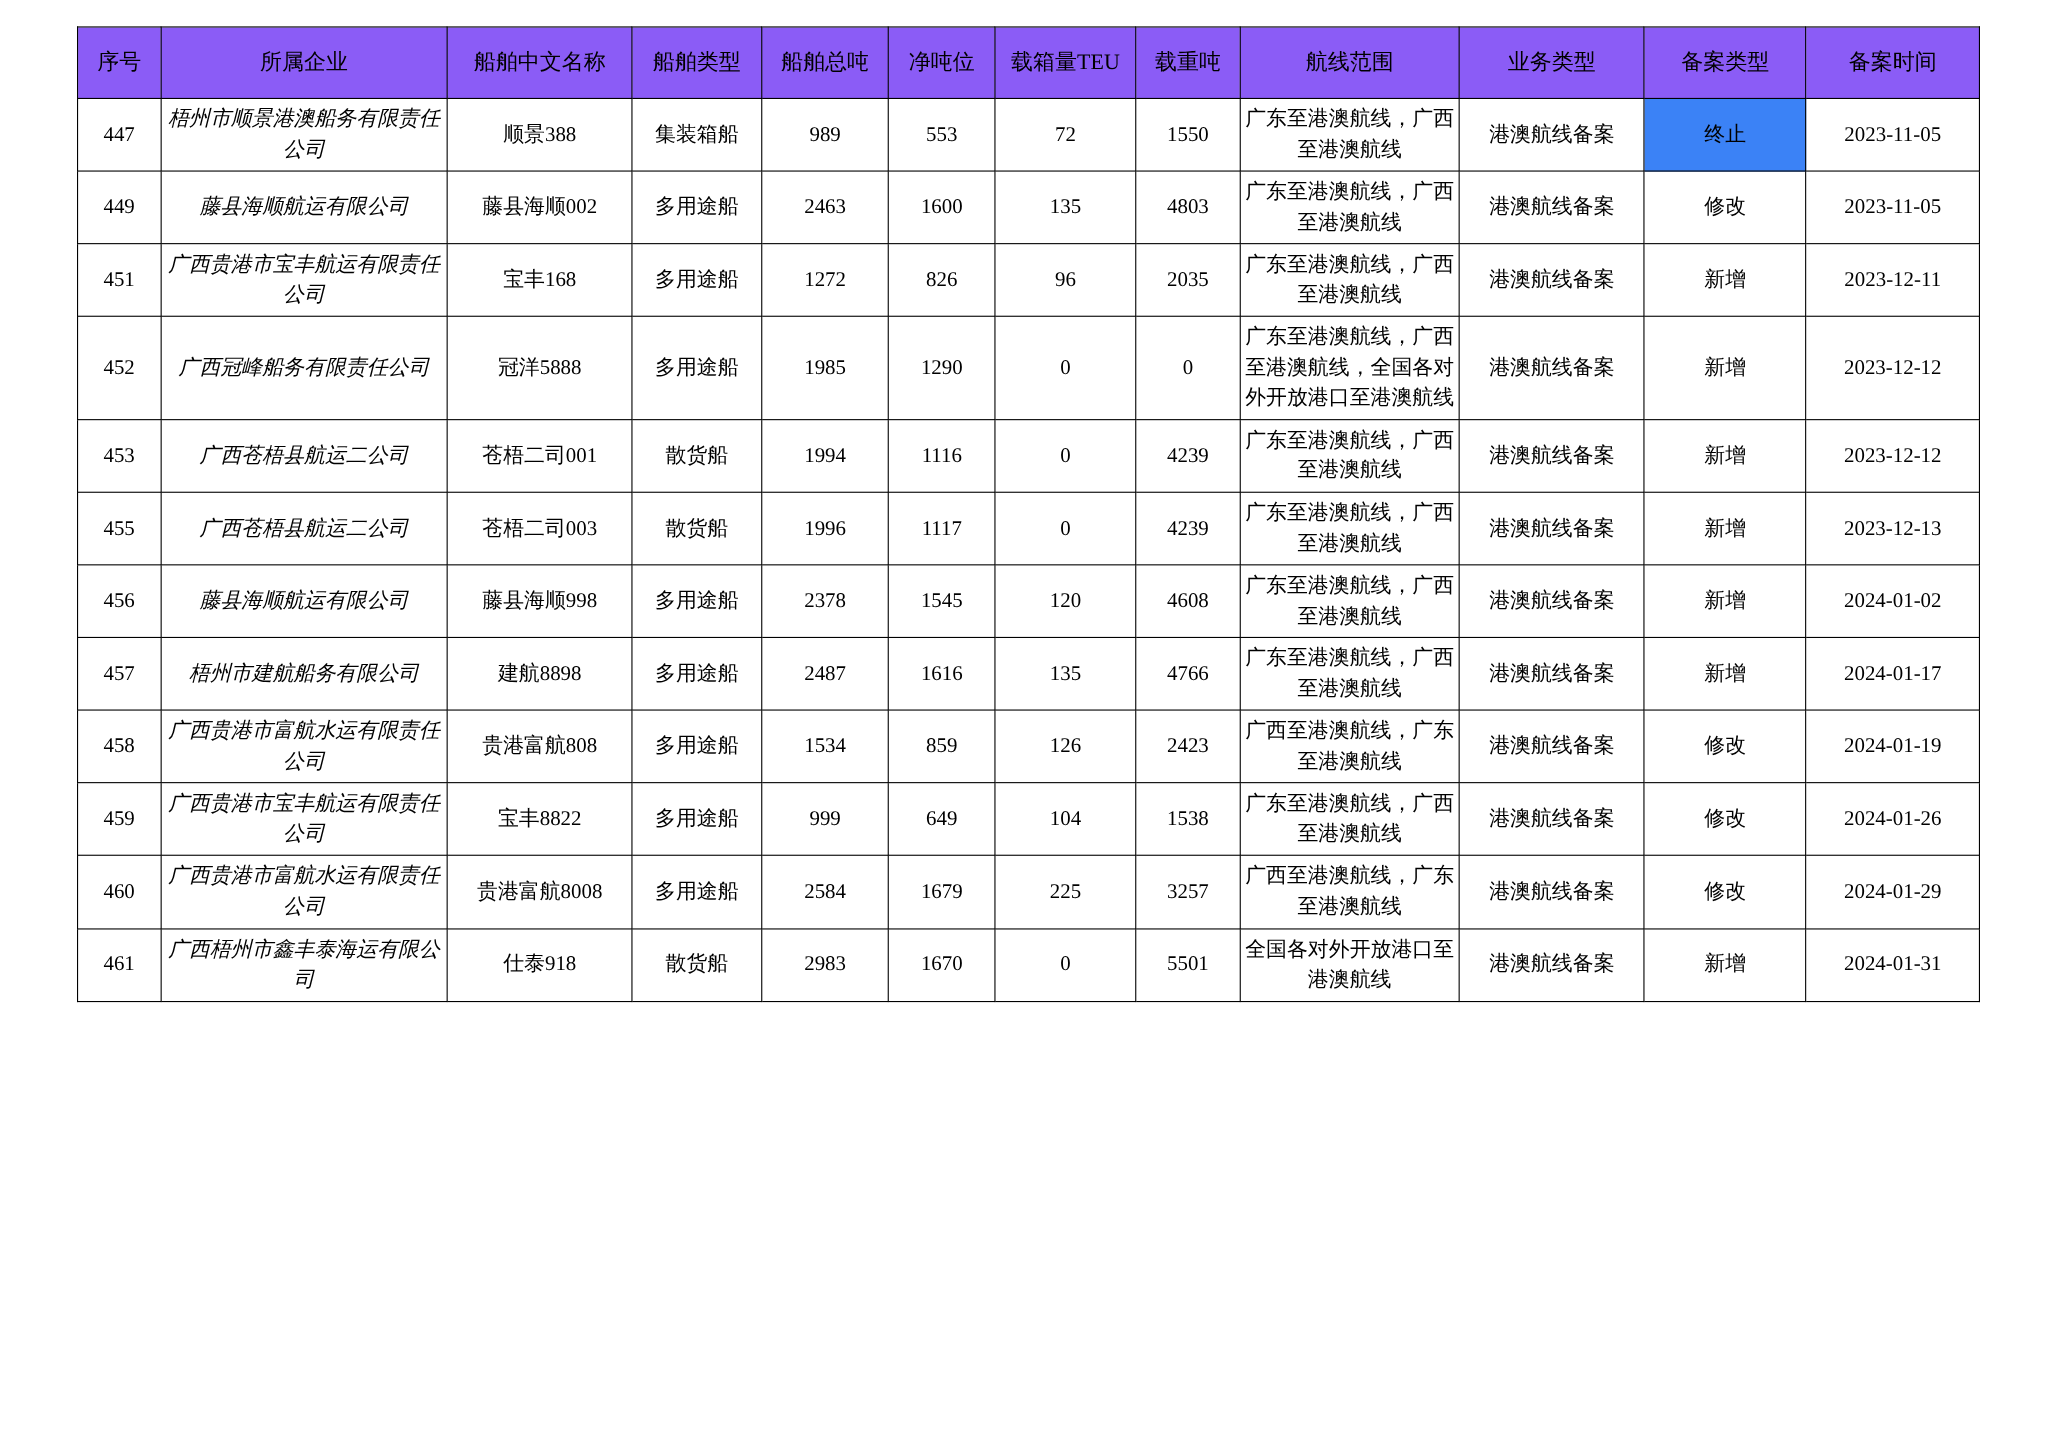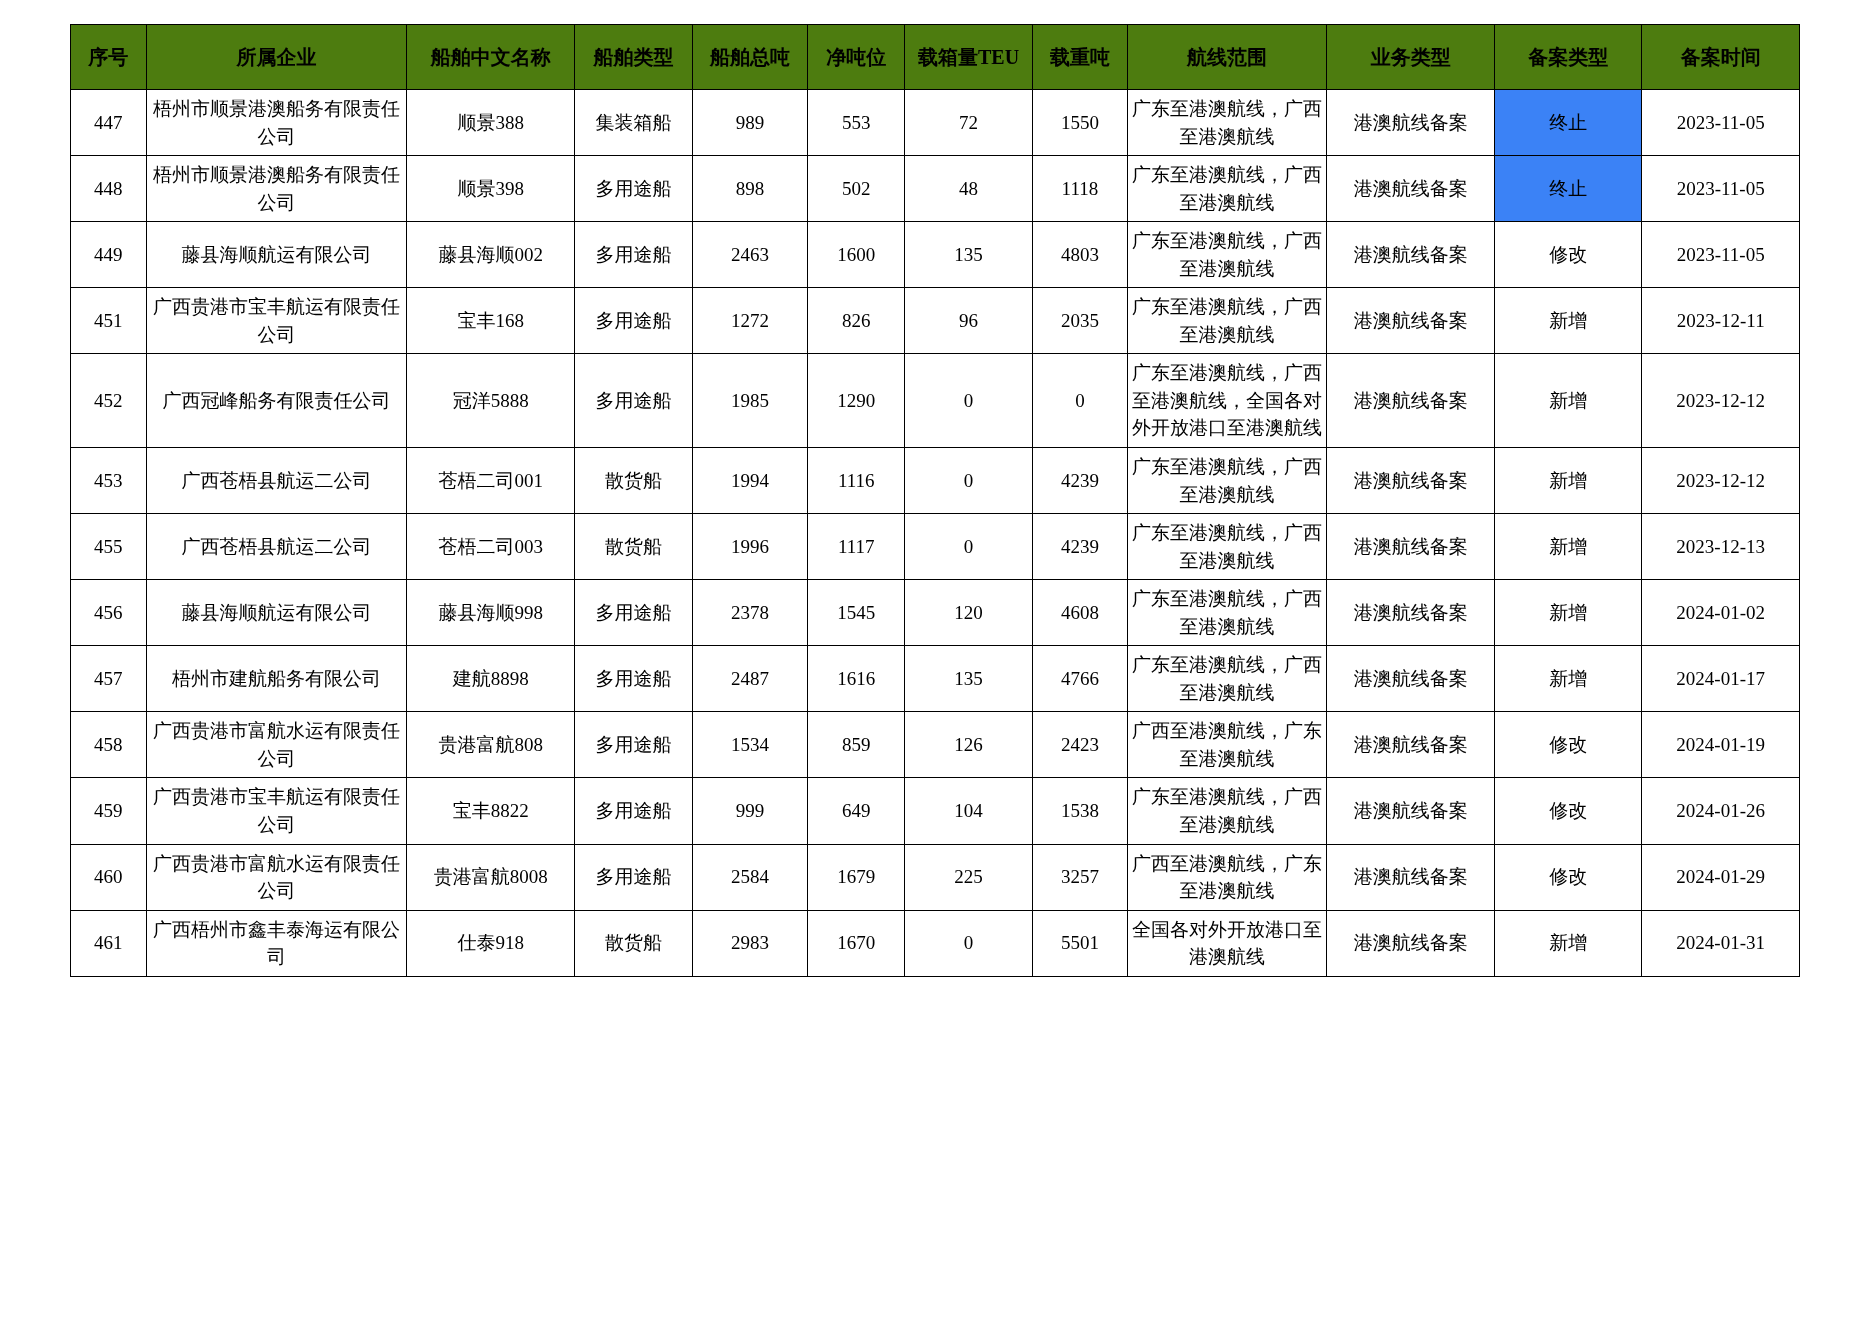--- a/index.html
+++ b/index.html
@@ -28,22 +28,22 @@
   table.ship-table td {
     border: 1px solid #000000;
     text-align: center;
     vertical-align: middle;
     font-size: 19px;
     line-height: 1.45;
     padding: 5px 4px;
     word-break: break-all;
   }
   table.ship-table thead th {
-    background: #4d7c0f;
-    font-weight: bold;
+    background: #8b5cf6;
+    font-weight: normal;
     font-size: 20px;
     height: 56px;
     padding: 4px 3px;
   }
   
   col.c-idx      { width: 72px; }
   col.c-company  { width: 248px; }
   col.c-shipname { width: 160px; }
   col.c-shiptype { width: 112px; }
   col.c-gross    { width: 110px; }
@@ -58,20 +58,21 @@
   td.cell-route {
     text-align: left;
     padding-left: 8px;
     padding-right: 6px;
     font-size: 18px;
     line-height: 1.5;
   }
   td.cell-company {
     padding-left: 6px;
     padding-right: 6px;
+    font-style: italic;
   }
   td.cell-biz {
     font-size: 18px;
   }
   td.highlight {
     background: #3b82f6;
   }
   tr.row-tall td { height: 62px; }
 </style>
 </head>
@@ -118,34 +119,20 @@
           <td>989</td>
           <td>553</td>
           <td>72</td>
           <td>1550</td>
           <td class="cell-route">广东至港澳航线，广西至港澳航线</td>
           <td class="cell-biz">港澳航线备案</td>
           <td class="highlight">终止</td>
           <td>2023-11-05</td>
         </tr>
         <tr>
-          <td>448</td>
-          <td class="cell-company">梧州市顺景港澳船务有限责任公司</td>
-          <td>顺景398</td>
-          <td>多用途船</td>
-          <td>898</td>
-          <td>502</td>
-          <td>48</td>
-          <td>1118</td>
-          <td class="cell-route">广东至港澳航线，广西至港澳航线</td>
-          <td class="cell-biz">港澳航线备案</td>
-          <td class="highlight">终止</td>
-          <td>2023-11-05</td>
-        </tr>
-        <tr>
           <td>449</td>
           <td class="cell-company">藤县海顺航运有限公司</td>
           <td>藤县海顺002</td>
           <td>多用途船</td>
           <td>2463</td>
           <td>1600</td>
           <td>135</td>
           <td>4803</td>
           <td class="cell-route">广东至港澳航线，广西至港澳航线</td>
           <td class="cell-biz">港澳航线备案</td>

